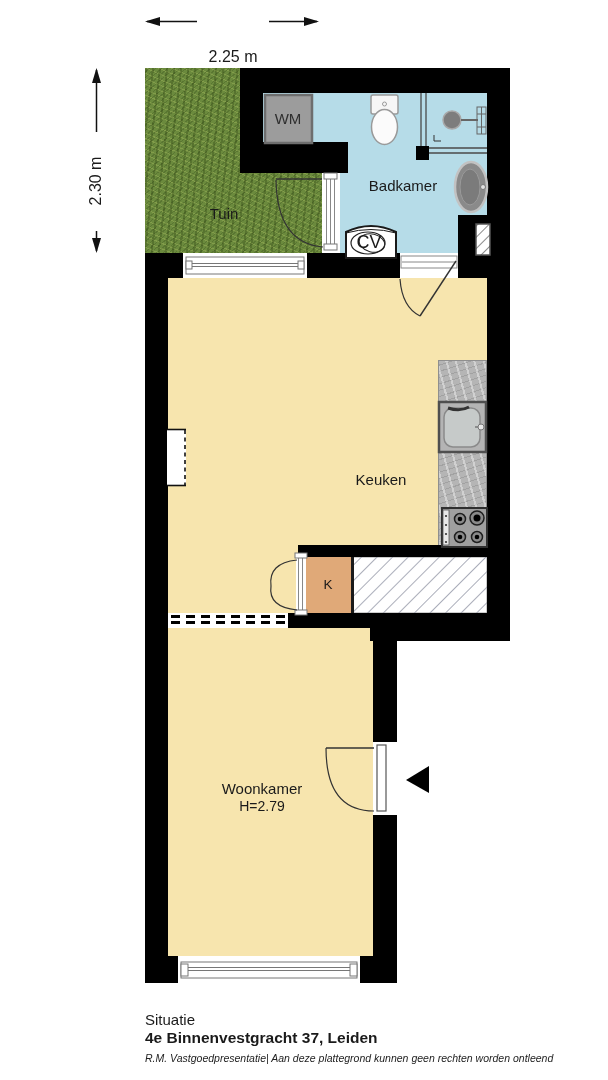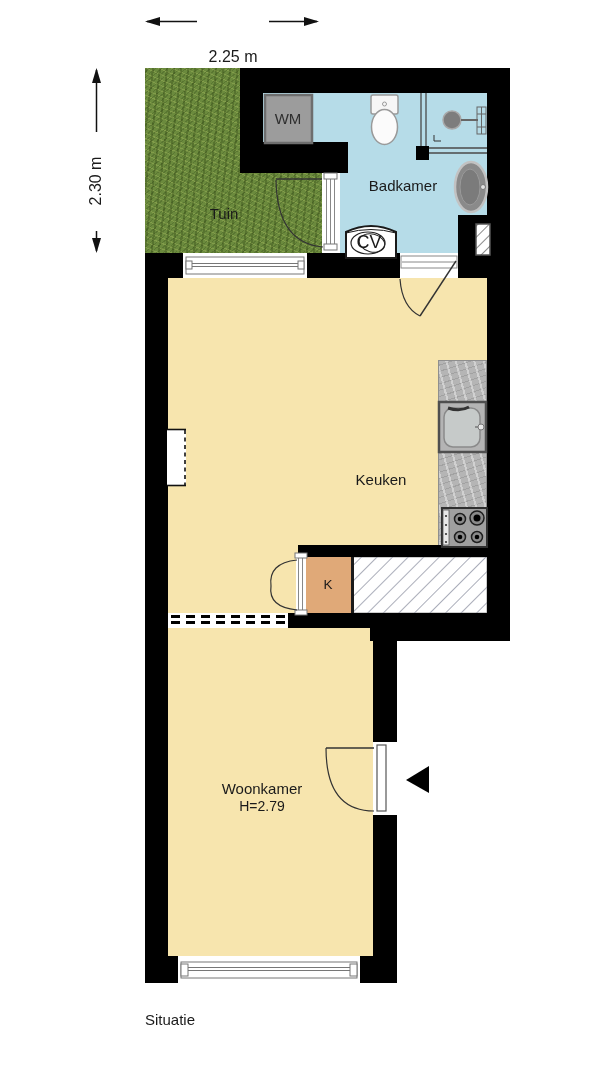--- a/index.html
+++ b/index.html
@@ -260,14 +260,16 @@
   <div class="lbl lbl-keuken">Keuken</div>
   <div class="lbl lbl-woonkamer">Woonkamer</div>
   <div class="lbl lbl-h">H=2.79</div>
   <div class="lbl lbl-wm">WM</div>
   <div class="lbl lbl-k">K</div>
   <div class="lbl lbl-cv">CV</div>
   <div class="lbl lbl-dimtop">2.25 m</div>
   <div class="lbl lbl-dimleft">2.30 m</div>
 
   <div class="titleblock tb-title">Situatie</div>
+  <div class="titleblock tb-address">4e Binnenvestgracht 37, Leiden</div>
+  <div class="titleblock tb-disclaimer">R.M. Vastgoedpresentatie| Aan deze plattegrond kunnen geen rechten worden ontleend</div>
 
 </div>
 
 </body></html>

